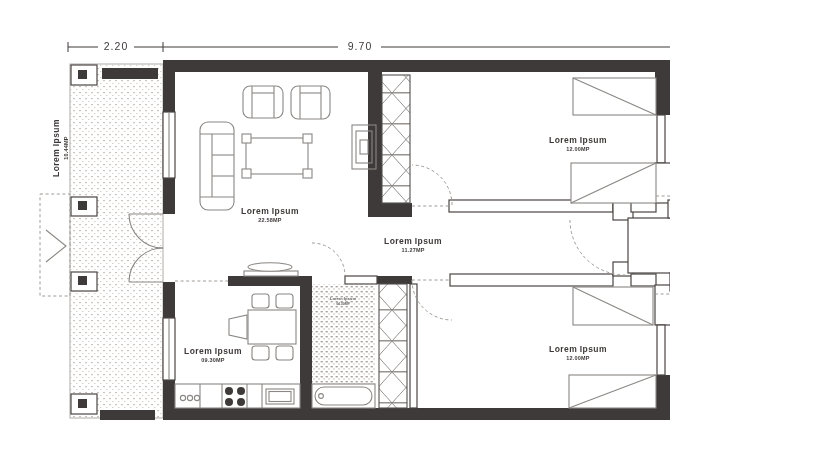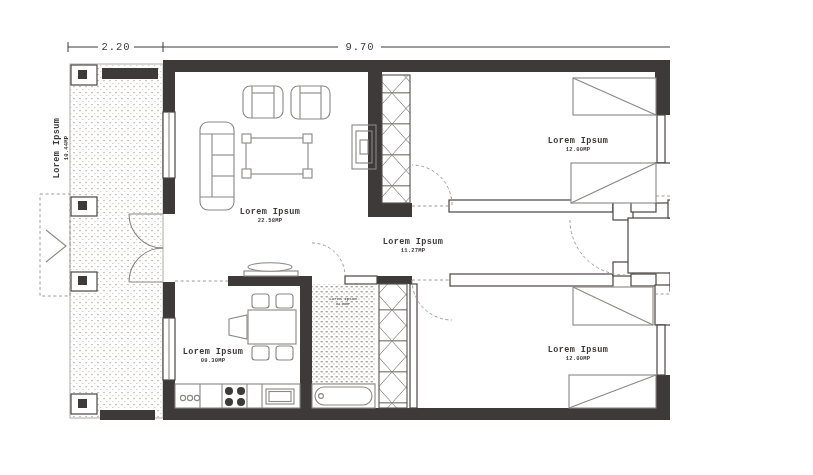--- a/index.html
+++ b/index.html
@@ -1,17 +1,17 @@
 <!DOCTYPE html>
 <html><head>
 <meta charset="utf-8">
 <style>
   html,body{margin:0;padding:0;background:#fff;}
   #stage{position:relative;width:670px;height:475px;background:#ffffff;overflow:hidden;
-         font-family:Liberation Mono, monospace;}
+         font-family:Liberation Sans, sans-serif;}
   svg{position:absolute;left:0;top:0;}
   .wall{fill:#3e3a39;stroke:none;}
   .iwall{fill:#ffffff;stroke:#4a4543;stroke-width:1.2;}
   .furn{fill:#ffffff;stroke:#8a8784;stroke-width:1.1;}
   .furnln{fill:none;stroke:#8a8784;stroke-width:1.1;}
   .dash{fill:none;stroke:#a09b97;stroke-width:1;stroke-dasharray:3 2.6;}
   .thin{fill:none;stroke:#b0aba7;stroke-width:1;}
   .dimln{fill:none;stroke:#3e3a39;stroke-width:1;}
   .rlabel{font-size:8.5px;font-weight:600;letter-spacing:.4px;fill:#3e3a39;text-anchor:middle;}
   .rsub{font-size:5.5px;font-weight:700;letter-spacing:.2px;fill:#3e3a39;text-anchor:middle;}

